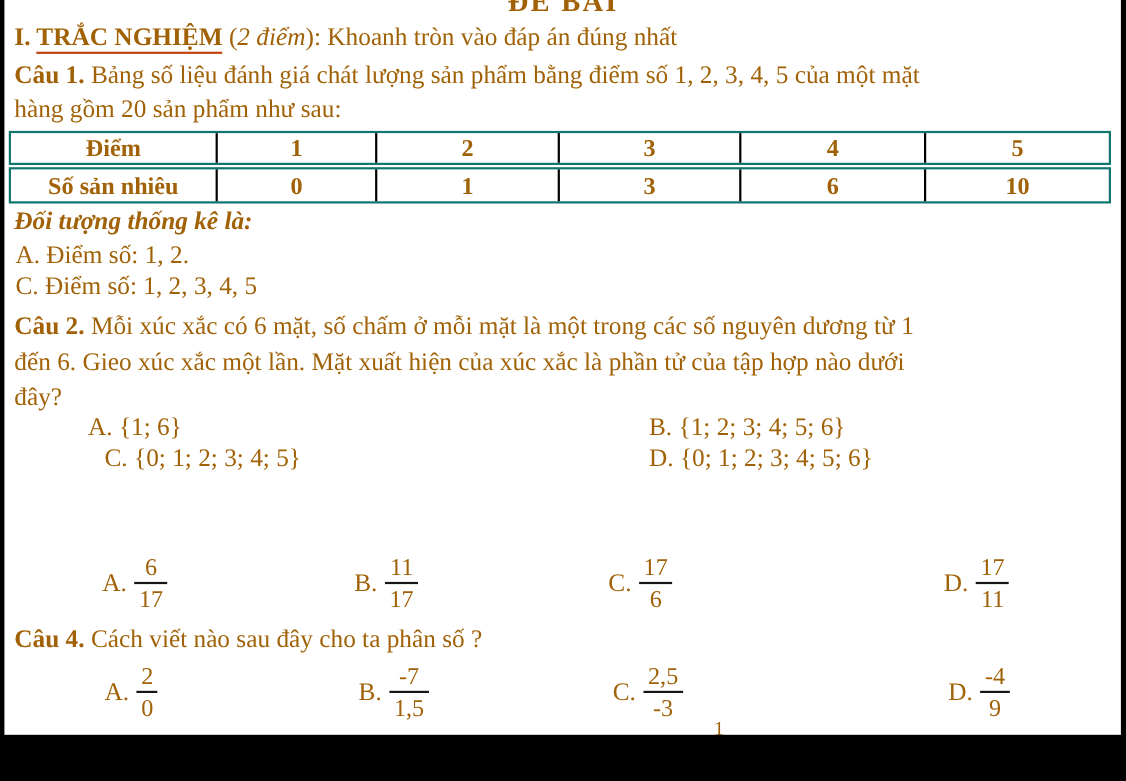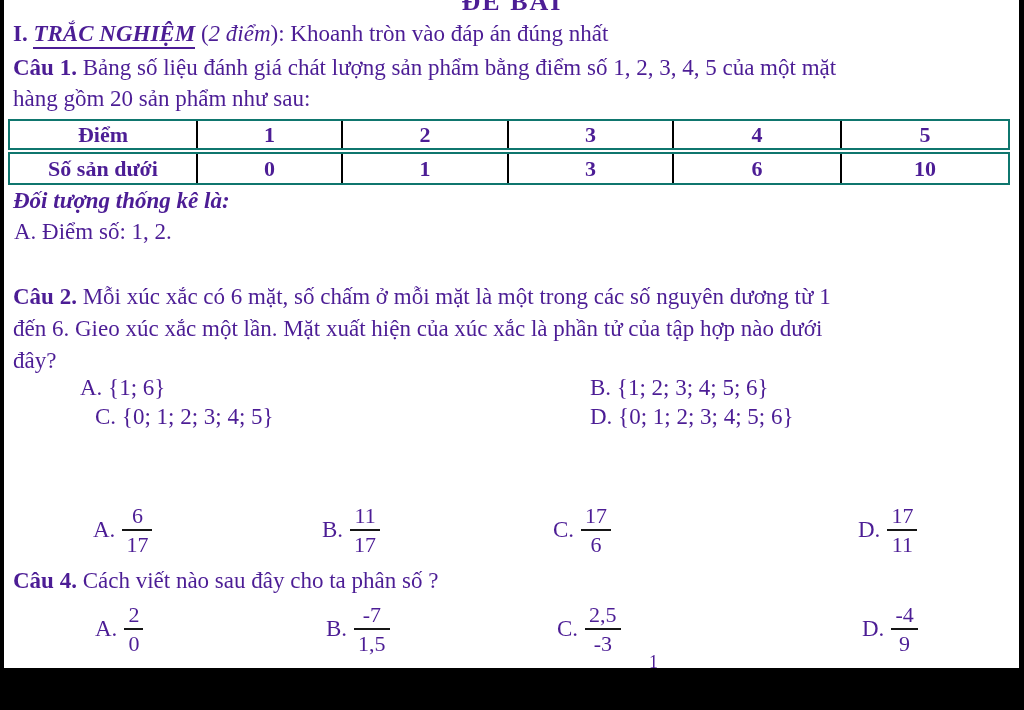--- a/index.html
+++ b/index.html
@@ -2,27 +2,27 @@
 <html><head>
 <meta charset="utf-8">
 <style>
   html, body { margin: 0; padding: 0; background: #888; }
   .page {
     position: relative;
     width: 1024px; height: 710px;
     background: #ffffff;
     overflow: hidden;
     font-family: "Liberation Serif", serif;
-    color: #4c1d95;
+    color: #a16207;
     font-size: 23px;
   }
   .abs { position: absolute; }
   .b { font-weight: bold; }
   .i { font-style: italic; }
-  .u { border-bottom: 2px solid #4c1d95; padding-bottom: 1px; font-style: italic; }
+  .u { border-bottom: 2px solid #c2410c; padding-bottom: 1px; }
 
   .edge { background: #000; position: absolute; top: 0; height: 710px; }
   .edge-left { left: 0; width: 4px; }
   .edge-right { right: 0; width: 5px; }
   .bottom-bar { position: absolute; left: 0; bottom: 0; width: 1024px; height: 42px; background: #000; }
 
   .title-clip { position: absolute; top: 0; left: 0; width: 1024px; height: 16px; overflow: hidden; text-align: center; }
   .title-clip .title-text { margin-top: -13px; font-weight: bold; font-size: 26px; letter-spacing: 2px; }
 
   .heading { top: 21px; left: 13px; font-size: 23px; }
@@ -75,32 +75,33 @@
   <div class="abs score-table">
     <div class="srow">
       <div class="cell c-label">Điểm</div>
       <div class="cell c1">1</div>
       <div class="cell c2">2</div>
       <div class="cell c3">3</div>
       <div class="cell c4">4</div>
       <div class="cell c5">5</div>
     </div>
     <div class="srow">
-      <div class="cell c-label">Số sản dưới</div>
+      <div class="cell c-label">Số sản nhiêu</div>
       <div class="cell c1">0</div>
       <div class="cell c2">1</div>
       <div class="cell c3">3</div>
       <div class="cell c4">6</div>
       <div class="cell c5">10</div>
     </div>
   </div>
 
   <div class="abs b i" style="top:188px; left:13px;">Đối tượng thống kê là:</div>
 
   <div class="abs opt" style="top:219px; left:14px;">A. Điểm số: 1, 2.</div>
+  <div class="abs opt" style="top:247px; left:14px;">C. Điểm số: 1, 2, 3, 4, 5</div>
 
   <div class="abs para" style="top:281px; line-height:32px;">
     <div><span class="b">Câu 2.</span><span> Mỗi xúc xắc có 6 mặt, số chấm ở mỗi mặt là một trong các số nguyên dương từ 1</span></div>
     <div>đến 6. Gieo xúc xắc một lần. Mặt xuất hiện của xúc xắc là phần tử của tập hợp nào dưới</div>
     <div>đây?</div>
   </div>
 
   <div class="abs opt" style="top:375px; left:80px;">A. {1; 6}</div>
   <div class="abs opt" style="top:375px; left:590px;">B. {1; 2; 3; 4; 5; 6}</div>
   <div class="abs opt" style="top:404px; left:95px;">C. {0; 1; 2; 3; 4; 5}</div>

